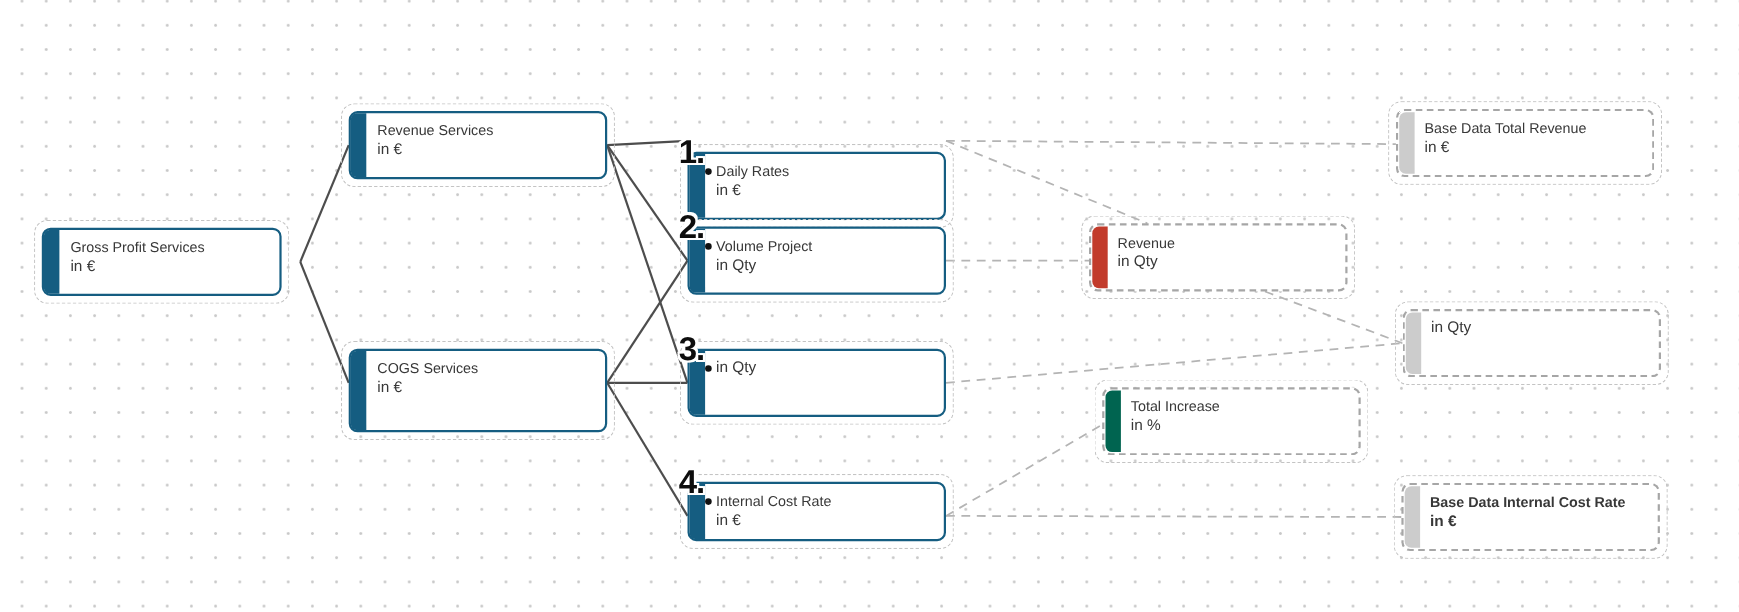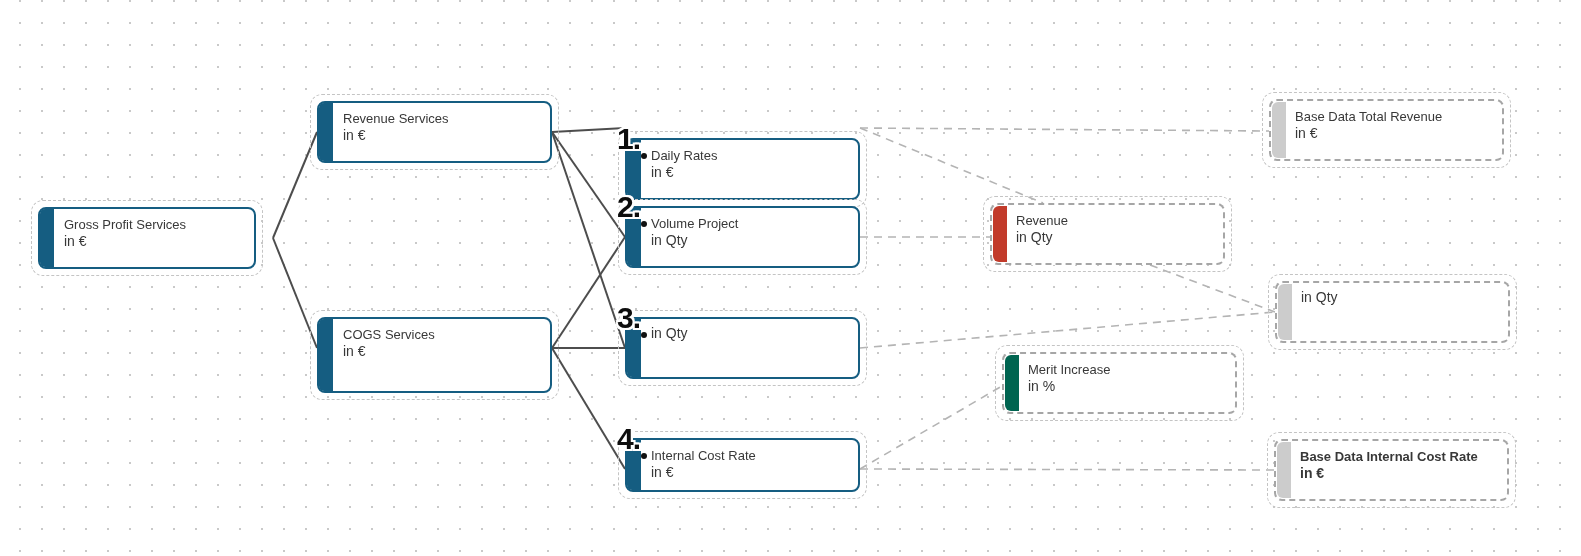--- a/index.html
+++ b/index.html
@@ -138,21 +138,21 @@
       <div class="stack"></div>
       <div class="accent" style="background: rgb(204, 204, 204);"></div>
       <div class="content">
         <span class="unit">in Qty</span>
       </div>
     </div>
     <div class="node dashed" style="left: 1002px; top: 352px; width: 235px; height: 62px;">
       <div class="selection"></div>
       <div class="accent" style="background: rgb(0, 100, 80);"></div>
       <div class="content">
-        <span class="title">Merit Increase</span>
+        <span class="title">Total Increase</span>
         <span class="unit">in %</span>
       </div>
     </div>
     <div class="node dashed" style="left: 1274px; top: 439px; width: 235px; height: 62px; font-weight: bold;">
       <div class="selection"></div>
       <div class="stack"></div>
       <div class="accent" style="background: rgb(204, 204, 204);"></div>
       <div class="content">
         <span class="title">Base Data Internal Cost Rate</span>
         <span class="unit">in €</span>

